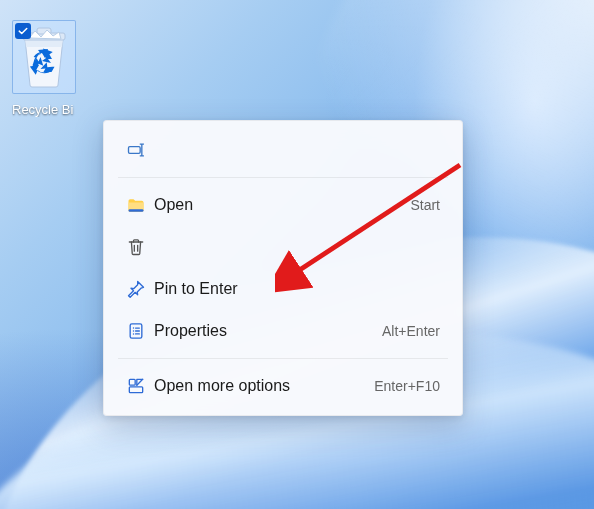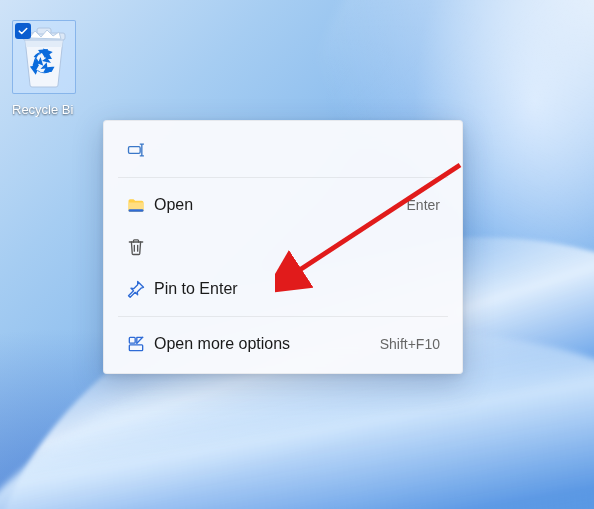--- a/index.html
+++ b/index.html
@@ -209,21 +209,21 @@
   <div class="menu-row">
     <span class="menu-icon-slot">
       <svg viewBox="0 0 24 24">
         <path d="M3 7 Q3 5 5 5 H9 L11 7 H19 Q21 7 21 9 V18 Q21 20 19 20 H5 Q3 20 3 18 Z" fill="#ffcf48"></path>
         <path d="M3 9 H21 V18 Q21 20 19 20 H5 Q3 20 3 18 Z" fill="#ffde82"></path>
         <rect x="3" y="17" width="18" height="3" rx="1.5" fill="#2e6bd6"></rect>
       </svg>
     </span>
     <span class="menu-label">Open</span>
     <span class="menu-spacer"></span>
-    <span class="menu-shortcut">Enter</span>
+    <span class="menu-shortcut">Start</span>
   </div>
 
   <div class="menu-row">
     <span class="menu-icon-slot">
       <svg viewBox="0 0 24 24" fill="none" stroke="#555" stroke-width="1.6" stroke-linecap="round">
         <path d="M4 6 H20"></path>
         <path d="M9 6 V4.5 Q9 3.5 10 3.5 H14 Q15 3.5 15 4.5 V6"></path>
         <path d="M6.5 6 L7.5 20 Q7.6 21 8.6 21 H15.4 Q16.4 21 16.5 20 L17.5 6"></path>
         <path d="M10 10 V17 M14 10 V17"></path>
       </svg>
@@ -236,35 +236,49 @@
     <span class="menu-icon-slot">
       <svg viewBox="0 0 24 24" fill="none" stroke="#2e6bd6" stroke-width="1.6" stroke-linejoin="round">
         <path d="M14 3 L21 10 L18 11 L13.5 15.5 L14 19 L11 16 L5 22 L3 20 L9 14 L6 11 L9.5 11.5 L14 7 Z" transform="rotate(0 12 12)"></path>
       </svg>
     </span>
     <span class="menu-label">Pin to Enter</span>
     <span class="menu-spacer"></span>
     <span class="menu-shortcut"></span>
   </div>
 
+  <div class="menu-row">
+    <span class="menu-icon-slot">
+      <svg viewBox="0 0 24 24" fill="none" stroke="#2e6bd6" stroke-width="1.6" stroke-linecap="round">
+        <rect x="5" y="3.5" width="14" height="17" rx="2"></rect>
+        <circle cx="9" cy="8.5" r="0.9" fill="#2e6bd6" stroke="none"></circle>
+        <circle cx="9" cy="12" r="0.9" fill="#2e6bd6" stroke="none"></circle>
+        <circle cx="9" cy="15.5" r="0.9" fill="#2e6bd6" stroke="none"></circle>
+        <path d="M11.5 8.5 H16 M11.5 12 H16 M11.5 15.5 H16"></path>
+      </svg>
+    </span>
+    <span class="menu-label">Properties</span>
+    <span class="menu-spacer"></span>
+    <span class="menu-shortcut">Alt+Enter</span>
+  </div>
 
   <div class="menu-sep"></div>
 
   <div class="menu-row">
     <span class="menu-icon-slot">
       <svg viewBox="0 0 24 24" fill="none" stroke="#2e6bd6" stroke-width="1.6" stroke-linecap="round" stroke-linejoin="round">
         <rect x="4" y="4" width="7" height="7" rx="1"></rect>
         <path d="M13 11 V4 H20"></path>
         <path d="M20 4 L13 11"></path>
         <rect x="4" y="13" width="16" height="7" rx="1"></rect>
       </svg>
     </span>
     <span class="menu-label">Open more options</span>
     <span class="menu-spacer"></span>
-    <span class="menu-shortcut">Shift+F10</span>
+    <span class="menu-shortcut">Enter+F10</span>
   </div>
 
 </div>
 
 <svg class="arrow-annotation" width="200" height="140" viewBox="0 0 200 140">
   <defs>
     <marker id="ahead" viewBox="0 0 12 12" refX="2" refY="6" markerWidth="9" markerHeight="9" orient="auto">
       <path d="M0 0 L12 6 L0 12 Z" fill="#e11b1b"></path>
     </marker>
   </defs>

